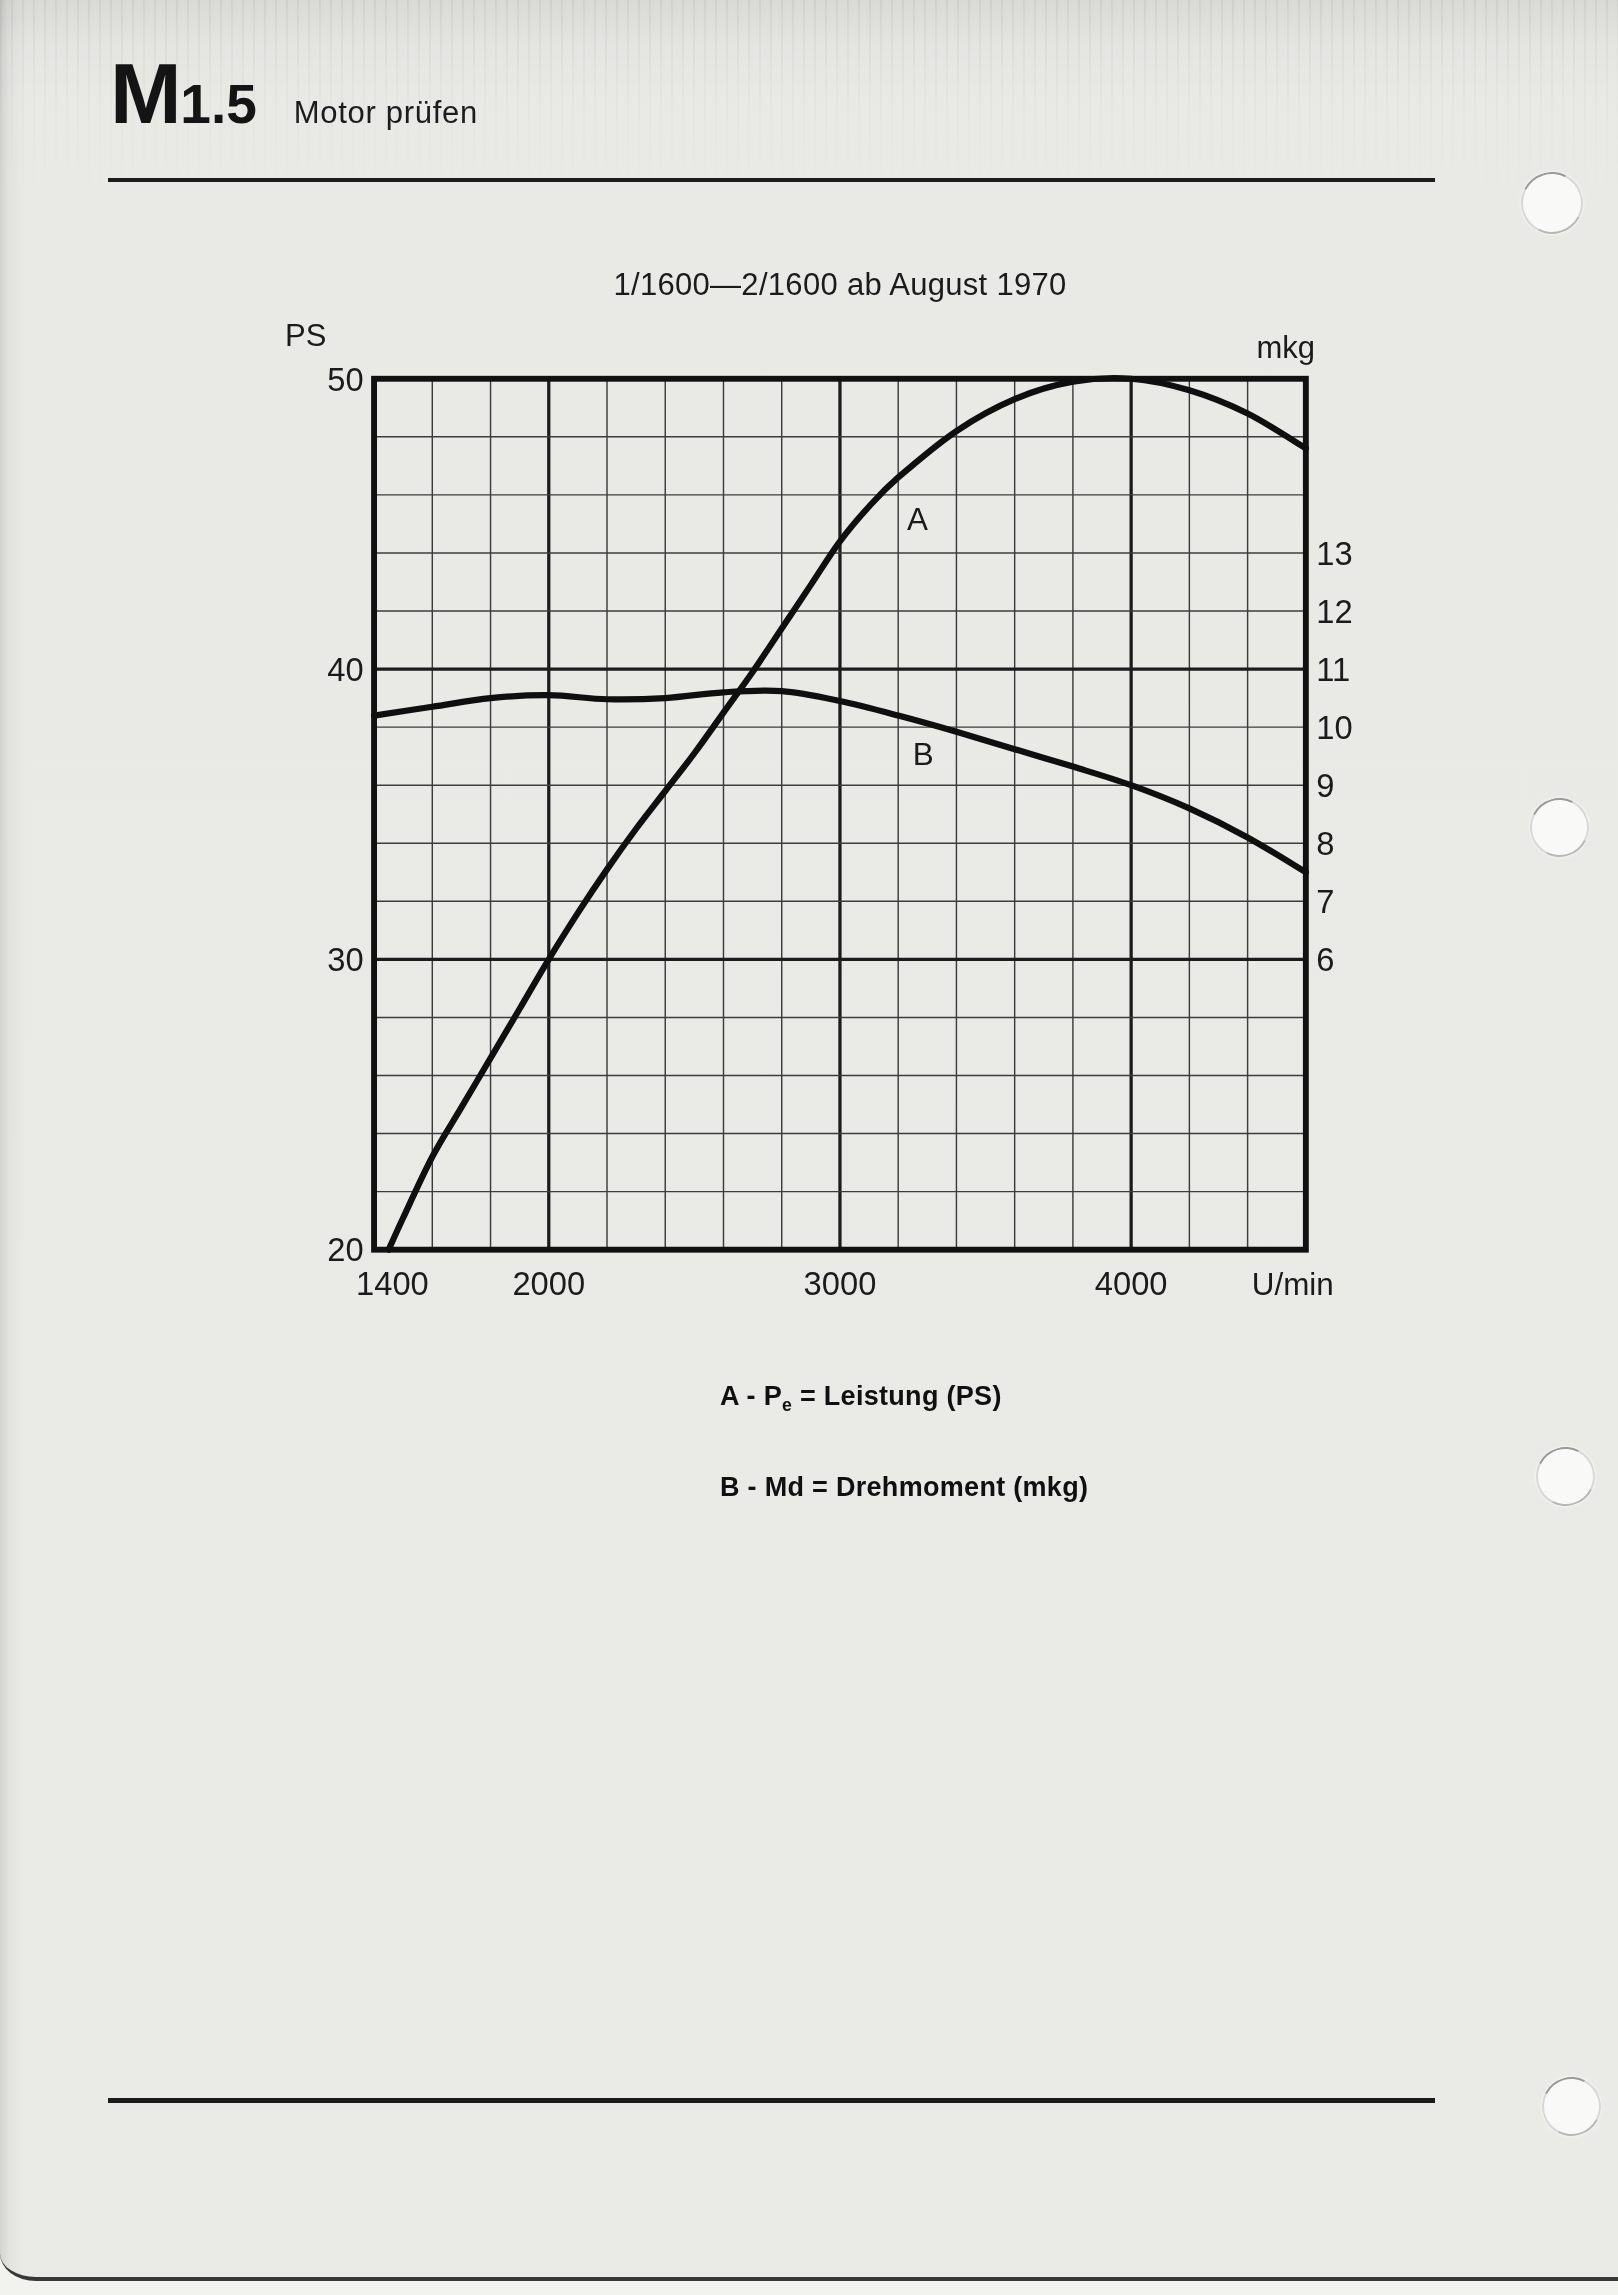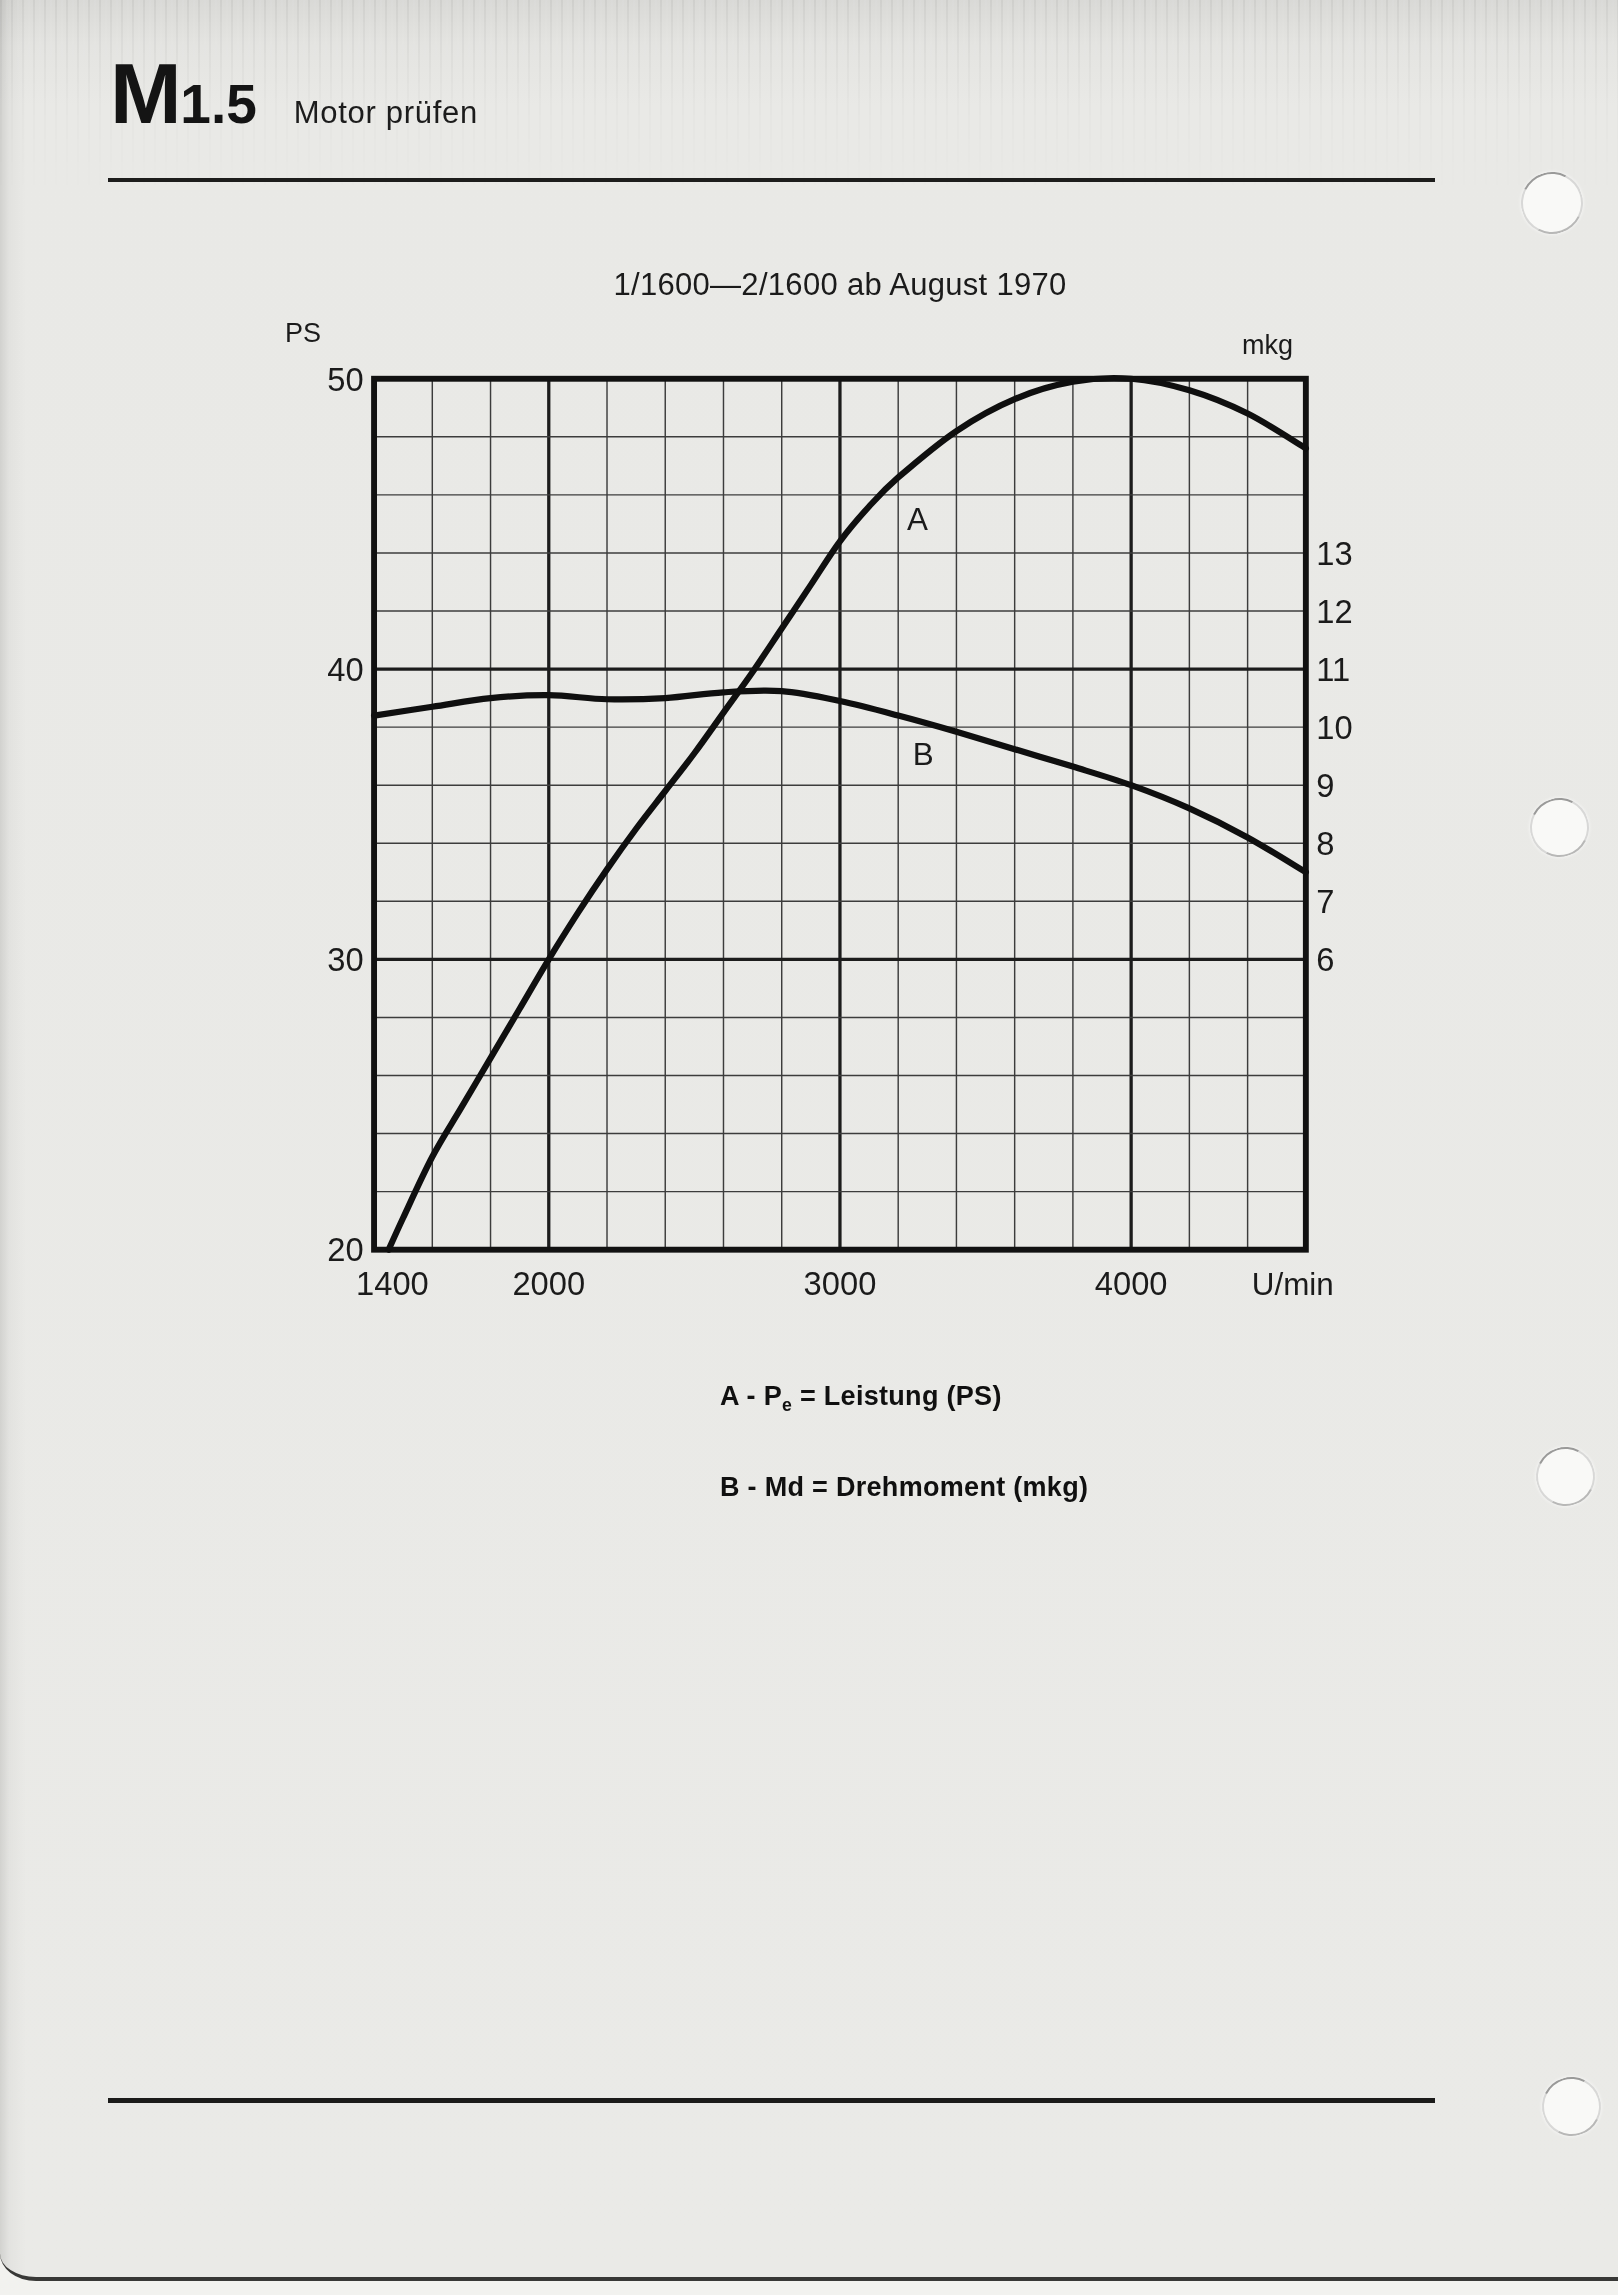--- a/index.html
+++ b/index.html
@@ -24,23 +24,23 @@
             mask-image:linear-gradient(180deg,#000 0%,rgba(0,0,0,.35) 55%,transparent 100%);
   }
   .header-block{position:absolute;left:110px;top:50px;white-space:nowrap;line-height:1;color:#141414;}
   .code-letter{font-size:86px;font-weight:700;letter-spacing:-2.6px;}
   .code-number{font-size:55px;font-weight:700;margin-left:1.3px;}
   .header-title{font-size:31px;font-weight:400;letter-spacing:0.7px;margin-left:37px;color:#1c1c1c;}
   .header-rule{position:absolute;left:108px;top:178px;width:1327px;height:3.9px;background:#1d1d1c;}
 
   .chart-title{position:absolute;left:374px;top:267px;width:932px;text-align:center;
     font-size:31px;font-weight:400;letter-spacing:0.3px;color:#1b1b1b;}
-  .axis-unit{position:absolute;font-size:27px;font-weight:400;color:#1b1b1b;}
+  .axis-unit{position:absolute;font-size:31px;font-weight:400;color:#1b1b1b;}
   .axis-unit.left{left:285px;top:318px;width:73px;text-align:left;}
-  .axis-unit.right{left:1242px;top:330px;width:73px;text-align:left;}
+  .axis-unit.right{left:1242px;top:330px;width:73px;text-align:right;}
 
   #plot{position:absolute;left:289px;top:323px;width:1115px;height:989px;}
   #plot svg text{font-family:"Liberation Sans",sans-serif;fill:#1b1b1b;}
 
   .legend-line{position:absolute;left:720px;white-space:nowrap;
     font-size:27px;font-weight:700;color:#101010;letter-spacing:0.3px;line-height:1.2;}
   .legend-line .sub{font-size:17.7px;vertical-align:-5.9px;}
   #legend-a{top:1380px;}
   #legend-b{top:1471px;}
 

